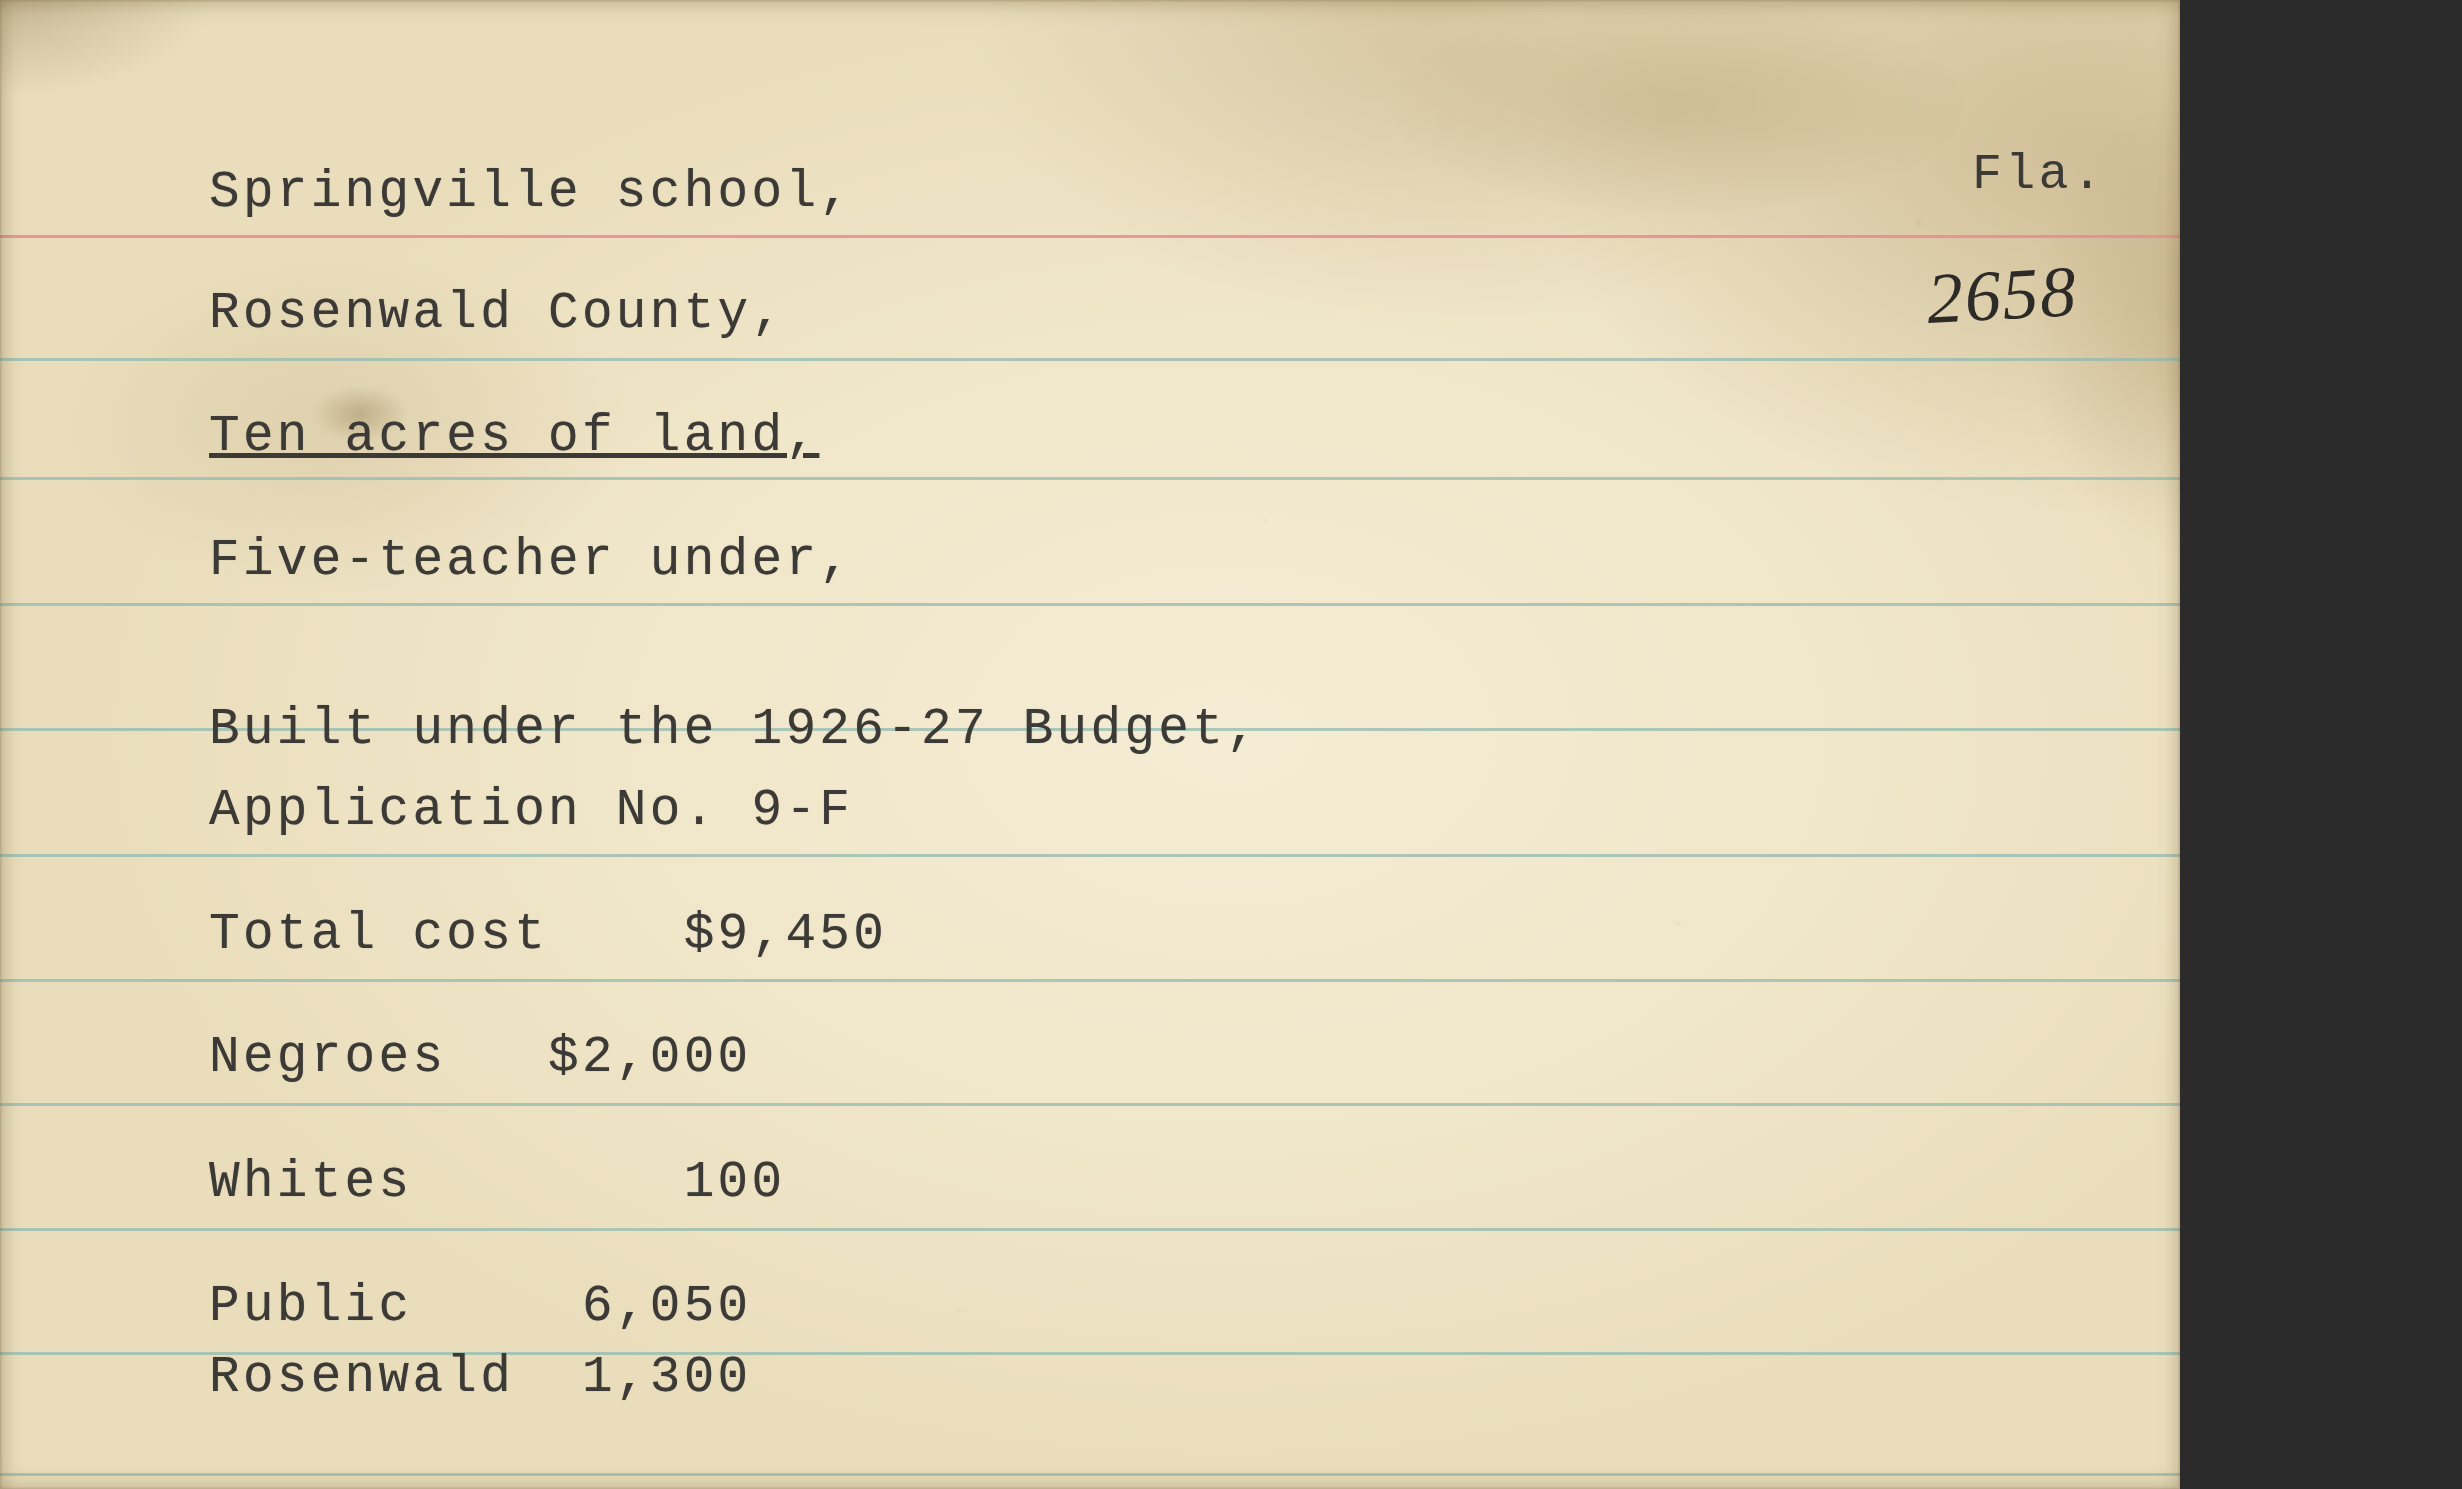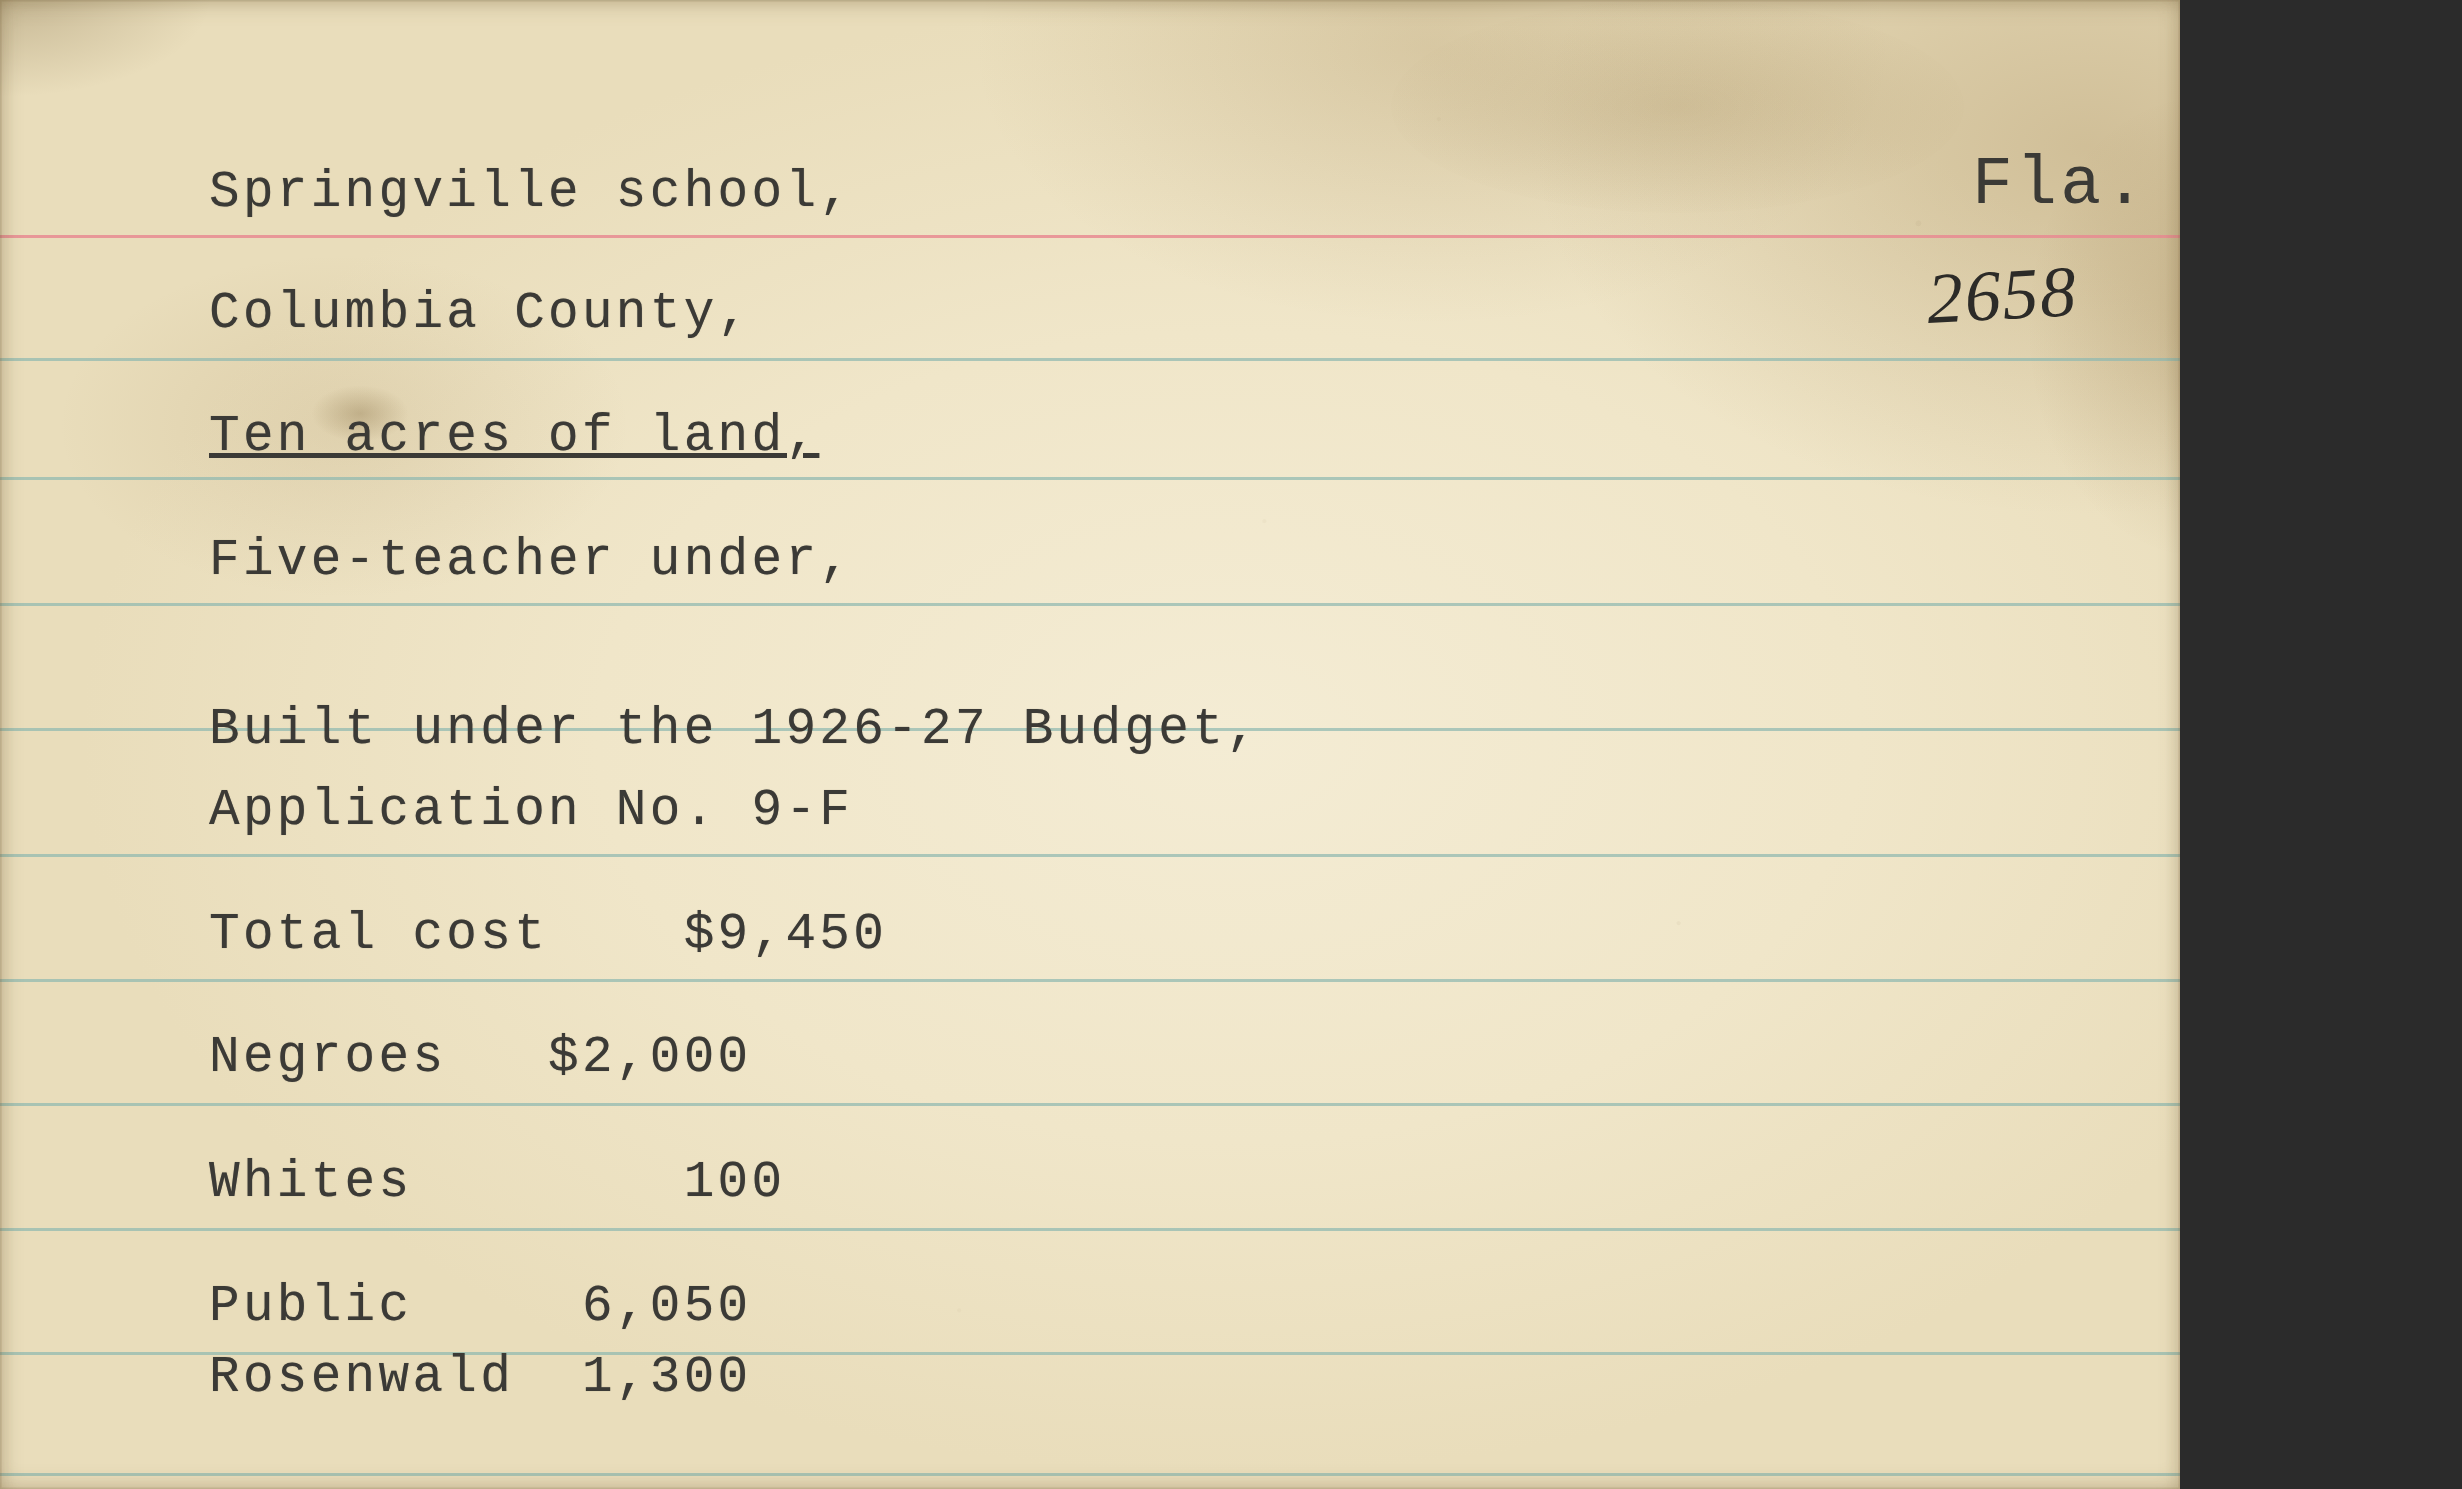--- a/index.html
+++ b/index.html
@@ -79,21 +79,21 @@
     font-size: 51px;
     letter-spacing: 3.3px;
     text-shadow: 0 0 0.8px rgba(60,58,52,0.5);
   }
 
   #state-label {
     position: absolute;
     left: 1972px;
     top: 146px;
     font-family: "Liberation Mono", "DejaVu Sans Mono", monospace;
-    font-size: 68px;
+    font-size: 50px;
     letter-spacing: 3.3px;
     color: #3b3a36;
   }
 
   #accession-number {
     position: absolute;
     left: 1927px;
     top: 254px;
     font-family: "Liberation Serif", "DejaVu Serif", serif;
     font-style: italic;
@@ -145,21 +145,21 @@
   <div class="rule" style="top:603px"></div>
   <div class="rule" style="top:728px"></div>
   <div class="rule" style="top:854px"></div>
   <div class="rule" style="top:979px"></div>
   <div class="rule" style="top:1103px"></div>
   <div class="rule" style="top:1228px"></div>
   <div class="rule" style="top:1352px"></div>
   <div class="rule" style="top:1473px"></div>
 
   <div class="line" style="left:209px; top:164px;">Springville school,</div>
-  <div class="line" style="left:209px; top:285px;">Columbia County,</div>
+  <div class="line" style="left:209px; top:285px;">Rosenwald County,</div>
   <div class="line" style="left:209px; top:408px;text-decoration:underline;">Ten acres of land,</div>
   <div class="line" style="left:209px; top:532px;">Five-teacher under,</div>
   <div class="line" style="left:209px; top:657px;margin-top:44px;">Built under the 1926-27 Budget,</div>
   <div class="line" style="left:209px; top:782px;">Application No. 9-F</div>
   <div class="line" style="left:209px; top:906px;">Total cost    $9,450</div>
   <div class="line" style="left:209px; top:1029px;">Negroes   $2,000</div>
   <div class="line" style="left:209px; top:1154px;">Whites        100</div>
   <div class="line" style="left:209px; top:1278px;">Public     6,050</div>
   <div class="line" style="left:209px; top:1341px;margin-top:8px;">Rosenwald  1,300</div>
 

